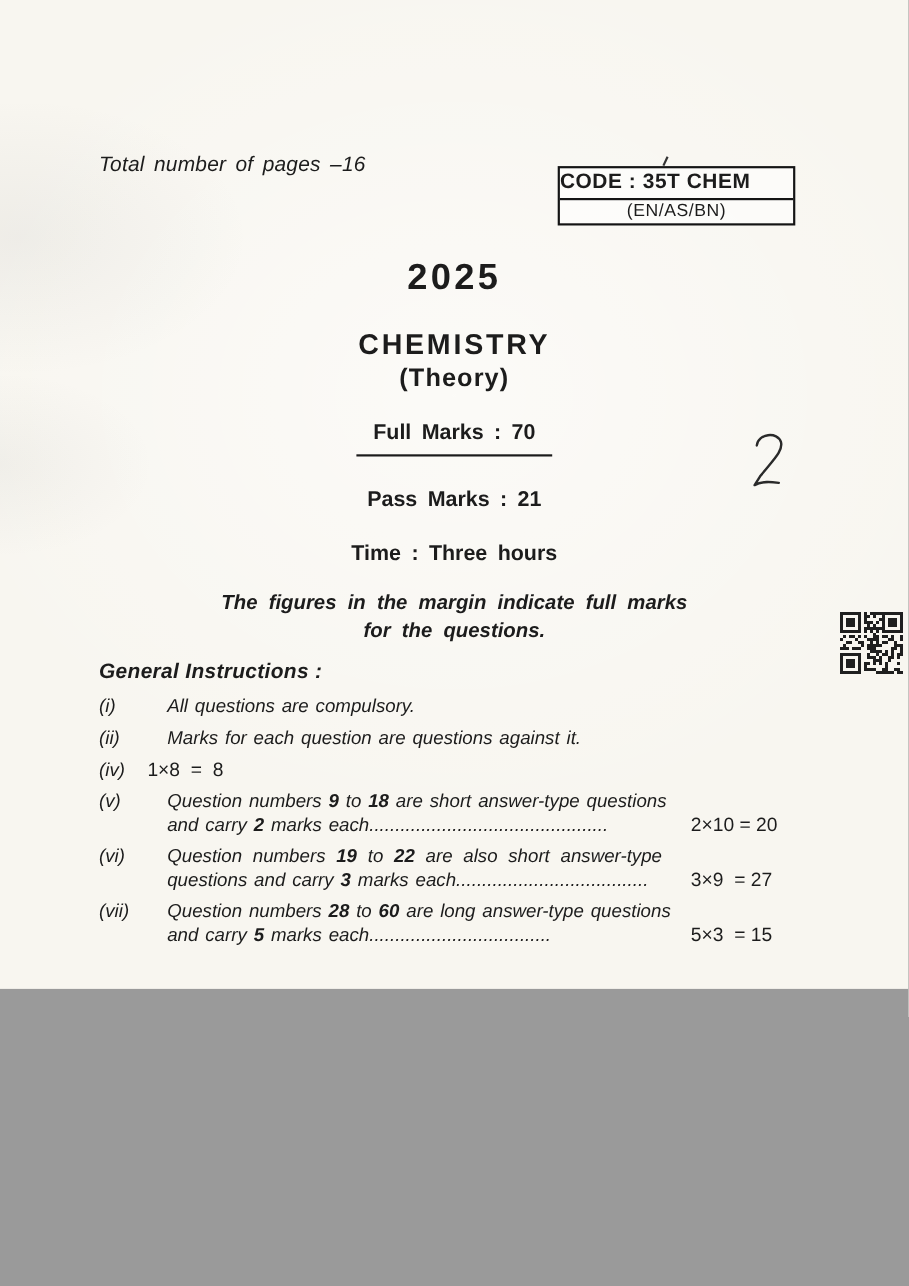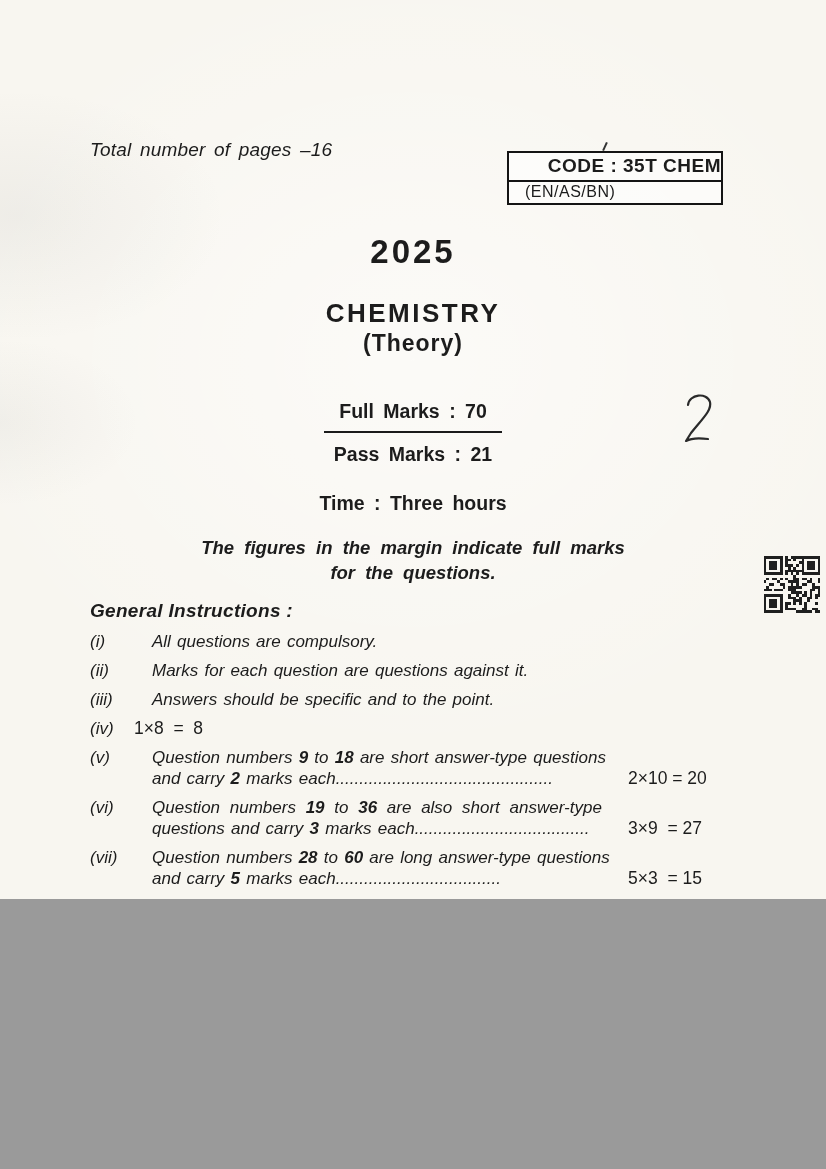--- a/index.html
+++ b/index.html
@@ -12,29 +12,29 @@
       #f8f6f0;
     font-family:Liberation Sans, sans-serif;
     color:#1c1c1c;
   }
   .abs{position:absolute;}
   .center{left:0;width:826px;text-align:center;}
 
   .note-top{left:90px;top:139px;font-style:italic;font-size:19px;word-spacing:3px;letter-spacing:0.2px;}
 
   .code-box{left:507px;top:151px;width:212px;border:2px solid #141414;background:rgba(255,255,255,0.55);}
-  .code-box .l1{font-weight:bold;font-size:19px;letter-spacing:0.5px;text-align:right;padding:2px 0 3px;border-bottom:2px solid #141414;}
-  .code-box .l2{font-size:16px;text-align:left;padding:1px 16px 2px;letter-spacing:0.5px;}
+  .code-box .l1{font-weight:bold;font-size:19px;letter-spacing:0.5px;text-align:left;padding:2px 0 3px;border-bottom:2px solid #141414;}
+  .code-box .l2{font-size:16px;text-align:center;padding:1px 16px 2px;letter-spacing:0.5px;}
   .tickmark{left:604px;top:142px;width:2px;height:9px;background:#333;transform:rotate(25deg);}
 
   .year{top:233px;font-size:33px;font-weight:bold;letter-spacing:3px;}
   .subject{top:298px;font-size:26px;font-weight:bold;letter-spacing:2.5px;}
   .subject-sub{top:330px;font-size:23px;font-weight:bold;letter-spacing:1px;}
 
-  .full-marks{top:400px;font-size:19.5px;font-weight:bold;word-spacing:4px;}
+  .full-marks{top:382px;font-size:19.5px;font-weight:bold;word-spacing:4px;}
   .full-marks span{display:inline-block;border-bottom:2px solid #1b1b1b;padding:0 15px 8px;}
   .pass-marks{top:443px;font-size:19.5px;font-weight:bold;word-spacing:4px;}
   .time{top:492px;font-size:19.5px;font-weight:bold;word-spacing:4px;}
 
   .margin-note1{top:537px;font-size:18.5px;font-weight:bold;font-style:italic;word-spacing:5px;}
   .margin-note2{top:562px;font-size:18.5px;font-weight:bold;font-style:italic;word-spacing:5px;}
 
   .gen-head{left:90px;top:600px;font-size:19px;font-weight:bold;font-style:italic;letter-spacing:0.3px;}
 
   .instr-list{left:90px;top:631px;width:626px;}
@@ -328,42 +328,35 @@
         <span class="instr-marks"></span>
       </div>
       <div class="instr-row">
         <span class="instr-num">(ii)</span>
         <div class="instr-text">
           <div class="instr-line">Marks for each question are questions against it.</div>
         </div>
         <span class="instr-marks"></span>
       </div>
       <div class="instr-row">
-        <span class="instr-num">(iii)</span>
-        <div class="instr-text">
-          <div class="instr-line">Answers should be specific and to the point.</div>
-        </div>
-        <span class="instr-marks"></span>
-      </div>
-      <div class="instr-row">
         <span class="instr-num">(iv)</span>
         <span class="instr-marks">1×8  =  8</span>
       </div>
       <div class="instr-row">
         <span class="instr-num">(v)</span>
         <div class="instr-text">
           <div class="instr-line">Question numbers <b>9</b> to <b>18</b> are short answer-type questions</div>
           <div class="instr-line">and carry <b>2</b> marks each..............................................</div>
         </div>
         <span class="instr-marks">2×10 = 20</span>
       </div>
       <div class="instr-row">
         <span class="instr-num">(vi)</span>
         <div class="instr-text">
-          <div class="instr-line" style="word-spacing: 5px;">Question numbers <b>19</b> to <b>36</b> are also short answer-type</div>
+          <div class="instr-line" style="word-spacing: 5px;">Question numbers <b>19</b> to <b>22</b> are also short answer-type</div>
           <div class="instr-line">questions and carry <b>3</b> marks each.....................................</div>
         </div>
         <span class="instr-marks">3×9  = 27</span>
       </div>
       <div class="instr-row">
         <span class="instr-num">(vii)</span>
         <div class="instr-text">
           <div class="instr-line">Question numbers <b>28</b> to <b>60</b> are long answer-type questions</div>
           <div class="instr-line">and carry <b>5</b> marks each...................................</div>
         </div>

